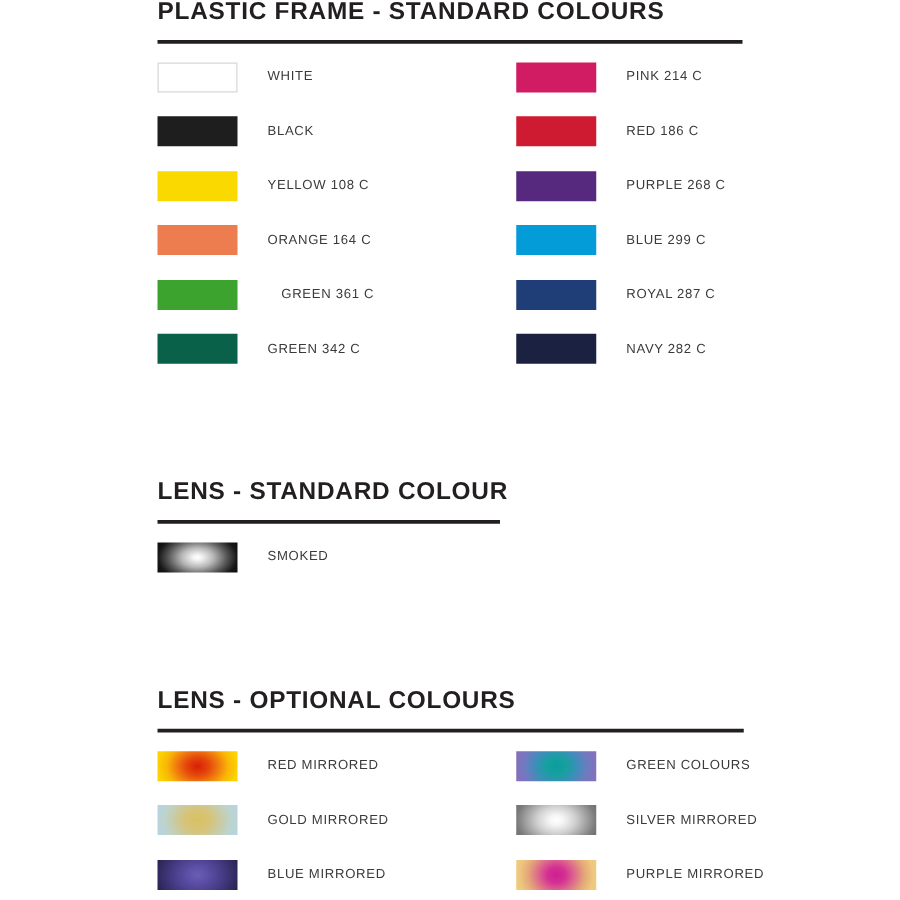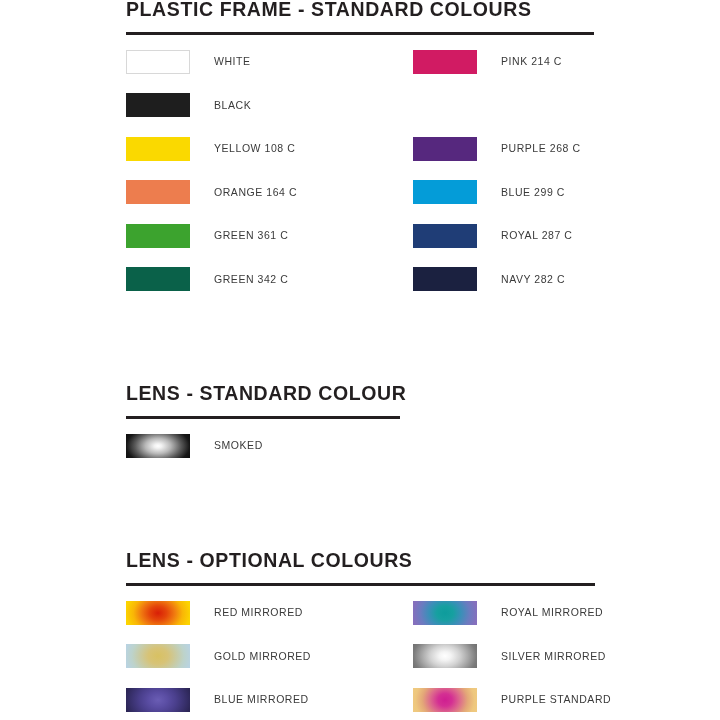--- a/index.html
+++ b/index.html
@@ -101,31 +101,35 @@
           <div class="swatch-label">BLACK</div>
         </div>
         <div class="swatch-row col-left" style="top: 87px;">
           <div class="swatch-chip" style="background-color: rgb(250, 217, 0);"></div>
           <div class="swatch-label">YELLOW 108 C</div>
         </div>
         <div class="swatch-row col-left" style="top: 130.5px;">
           <div class="swatch-chip" style="background-color: rgb(237, 125, 78);"></div>
           <div class="swatch-label">ORANGE 164 C</div>
         </div>
-        <div class="swatch-row col-left" style="top: 174px;">
+        <div class="swatch-row col-left" style="top: 174px; gap: 11px;">
           <div class="swatch-chip" style="background-color: rgb(60, 163, 46);"></div>
           <div class="swatch-label">GREEN 361 C</div>
         </div>
         <div class="swatch-row col-left" style="top: 217.5px; justify-content: flex-end;">
           <div class="swatch-chip" style="background-color: rgb(10, 97, 73);"></div>
           <div class="swatch-label">GREEN 342 C</div>
         </div>
         <div class="swatch-row col-right" style="top: 0px;">
           <div class="swatch-chip" style="background-color: rgb(209, 27, 99);"></div>
           <div class="swatch-label">PINK 214 C</div>
+        </div>
+        <div class="swatch-row col-right" style="top: 43.5px;">
+          <div class="swatch-chip" style="background-color: rgb(206, 27, 49);"></div>
+          <div class="swatch-label">RED 186 C</div>
         </div>
         <div class="swatch-row col-right" style="top: 87px;">
           <div class="swatch-chip" style="background-color: rgb(86, 40, 126);"></div>
           <div class="swatch-label">PURPLE 268 C</div>
         </div>
         <div class="swatch-row col-right" style="top: 130.5px;">
           <div class="swatch-chip" style="background-color: rgb(4, 156, 216);"></div>
           <div class="swatch-label">BLUE 299 C</div>
         </div>
         <div class="swatch-row col-right" style="top: 174px;">
@@ -161,26 +165,26 @@
         <div class="swatch-row col-left" style="top: 43.5px;">
           <div class="swatch-chip" style="background-image: radial-gradient(60% 130%, rgb(216, 193, 98) 0%, rgb(215, 195, 119) 26%, rgb(201, 203, 163) 48%, rgb(189, 211, 203) 68%, rgb(185, 211, 224) 86%, rgb(183, 210, 228) 100%);"></div>
           <div class="swatch-label">GOLD MIRRORED</div>
         </div>
         <div class="swatch-row col-left" style="top: 87px;">
           <div class="swatch-chip" style="background-image: radial-gradient(62% 130%, rgb(106, 93, 180) 0%, rgb(90, 77, 163) 24%, rgb(74, 63, 140) 46%, rgb(58, 50, 112) 66%, rgb(44, 38, 86) 84%, rgb(39, 33, 80) 100%);"></div>
           <div class="swatch-label">BLUE MIRRORED</div>
         </div>
         <div class="swatch-row col-right" style="top: 0px;">
           <div class="swatch-chip" style="background-image: radial-gradient(58% 130%, rgb(14, 156, 156) 0%, rgb(22, 160, 160) 22%, rgb(59, 143, 184) 44%, rgb(106, 124, 192) 66%, rgb(132, 112, 189) 86%, rgb(138, 111, 189) 100%);"></div>
-          <div class="swatch-label">ROYAL MIRRORED</div>
+          <div class="swatch-label">GREEN COLOURS</div>
         </div>
         <div class="swatch-row col-right" style="top: 43.5px;">
           <div class="swatch-chip" style="background-image: radial-gradient(58% 110%, rgb(255, 255, 255) 0%, rgb(244, 244, 244) 16%, rgb(210, 210, 210) 40%, rgb(168, 168, 168) 62%, rgb(124, 124, 124) 84%, rgb(110, 110, 110) 100%);"></div>
           <div class="swatch-label">SILVER MIRRORED</div>
         </div>
         <div class="swatch-row col-right" style="top: 87px;">
           <div class="swatch-chip" style="background-image: radial-gradient(55% 130%, rgb(207, 31, 144) 0%, rgb(212, 47, 147) 20%, rgb(221, 106, 140) 42%, rgb(227, 167, 120) 64%, rgb(238, 199, 126) 84%, rgb(240, 203, 128) 100%);"></div>
-          <div class="swatch-label">PURPLE STANDARD</div>
+          <div class="swatch-label">PURPLE MIRRORED</div>
         </div>
       </div>
   </div>
 
 </div>
 
 </body></html>

